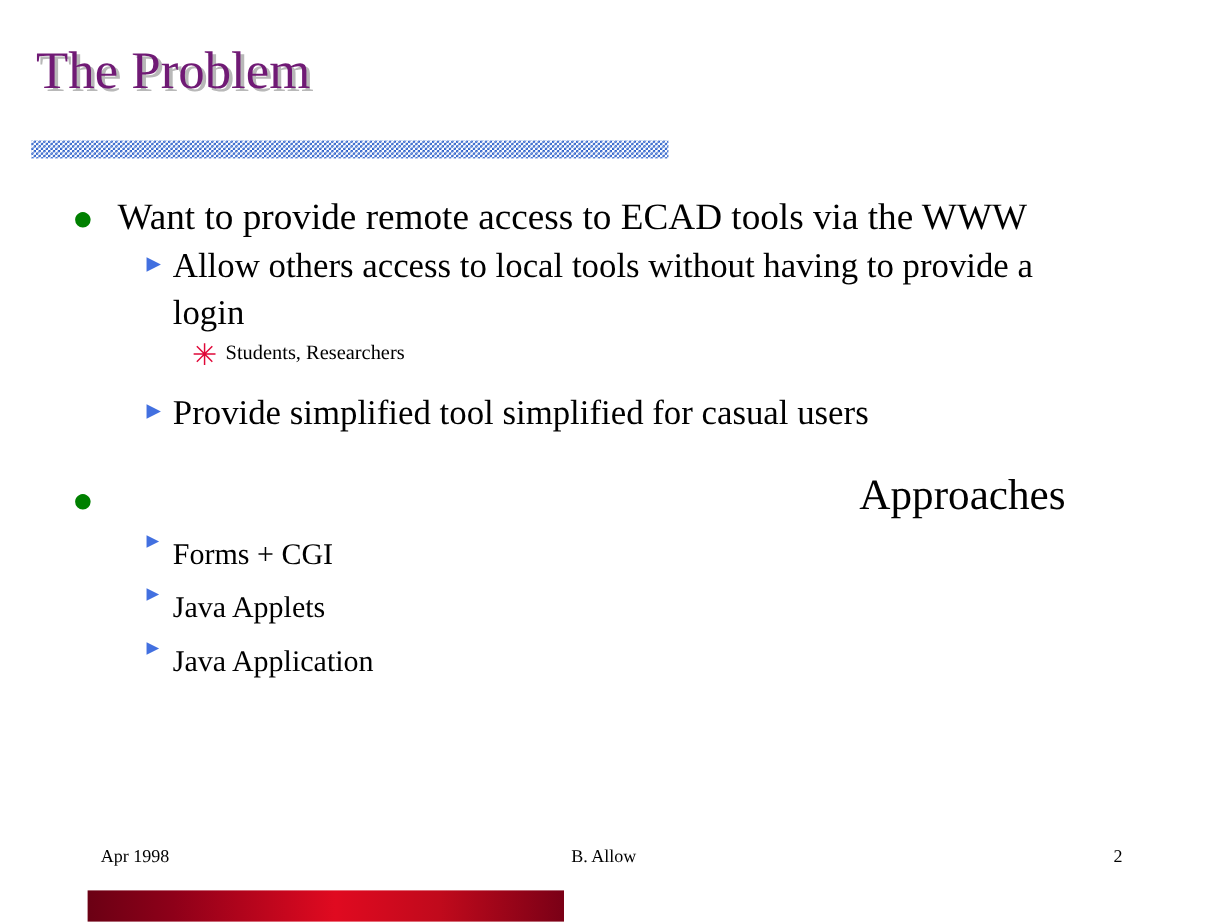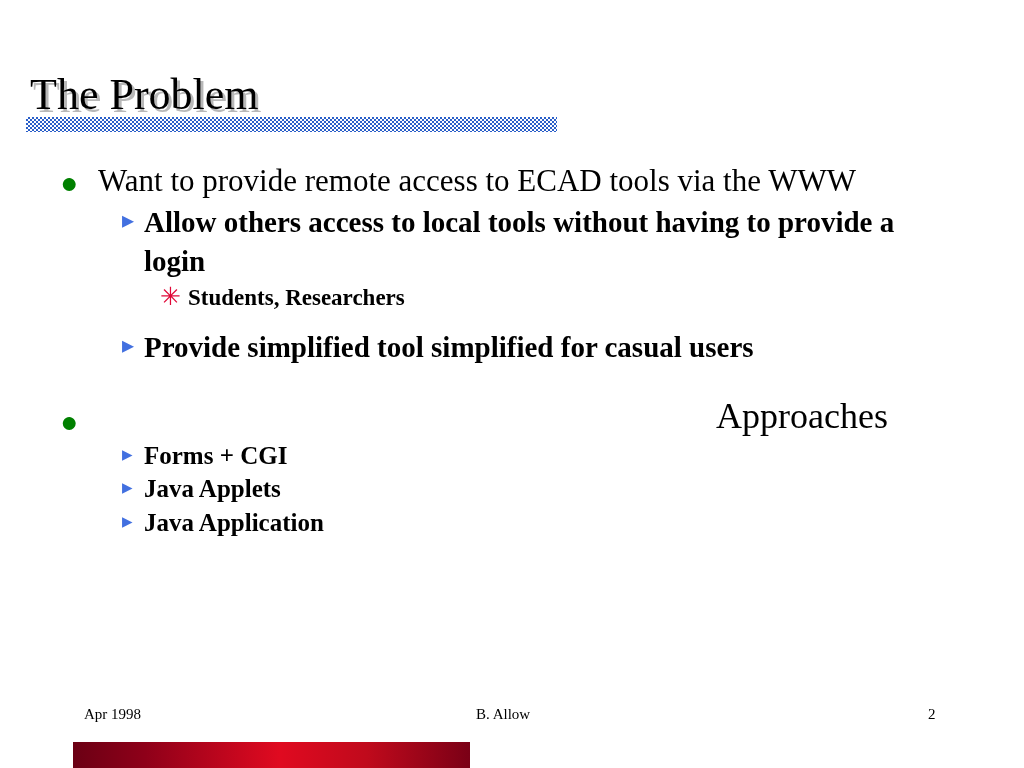--- a/index.html
+++ b/index.html
@@ -17,24 +17,23 @@
   }
 
   
   #slide-title {
     position: absolute;
     left: 30px;
     top: 37px;
     font-size: 44px;
     line-height: 1.0;
     font-weight: normal;
-    color: #000000;
+    color: #701a75;
     text-shadow: 3px 3px 0 #b8b8b8;
     white-space: nowrap;
-    margin-top: 36px;
   }
 
   
   #title-rule {
     position: absolute;
     left: 26px;
     top: 117px;
     width: 531px;
     height: 15px;
     background-color: #ffffff;
@@ -103,49 +102,50 @@
     margin-bottom: 1px;
   }
   .lvl2 .marker {
     width: 22px;
     color: #4270e0;
     font-size: 24px;
     padding-top: 5px;
   }
   .lvl2 .btext {
     font-size: 29px;
-    font-weight: bold;
+    font-weight: normal;
     line-height: 1.35;
     max-width: 760px;
   }
 
   
   .lvl2.compact .btext {
     font-size: 25px;
     line-height: 1.3;
+    margin-top: 11px;
   }
   .lvl2.compact .marker {
     font-size: 21px;
     padding-top: 4px;
   }
 
   
   .lvl3 {
     padding-left: 160px;
     margin-bottom: 2px;
   }
   .lvl3 .marker {
     width: 28px;
     color: #e00838;
     font-size: 25px;
     padding-top: 1px;
   }
   .lvl3 .btext {
-    font-size: 23px;
-    font-weight: bold;
+    font-size: 17px;
+    font-weight: normal;
     line-height: 1.3;
   }
 
   .spacer-sm { height: 14px; }
   .spacer-md { height: 26px; }
 
   
   #footer {
     position: absolute;
     left: 0;

